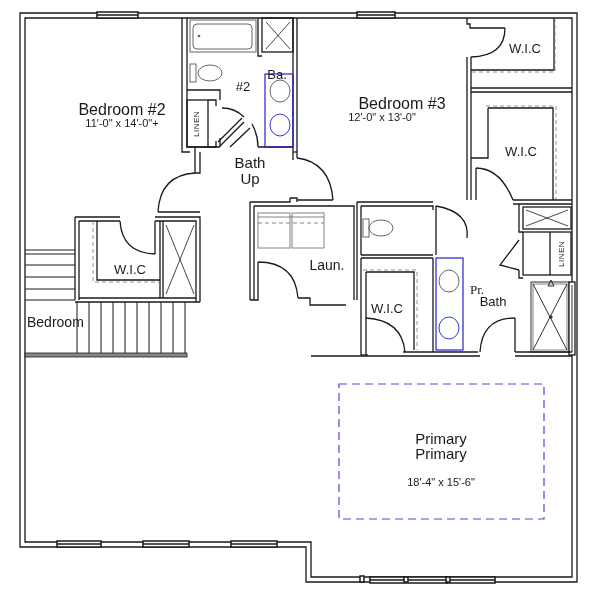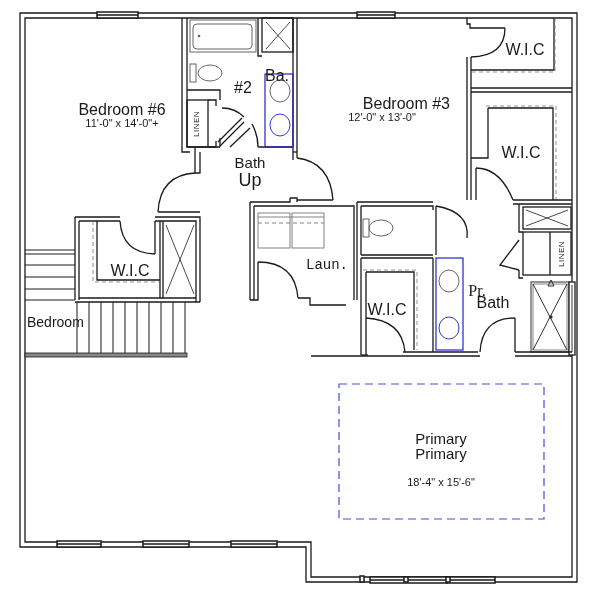--- a/index.html
+++ b/index.html
@@ -1,21 +1,21 @@
 <!DOCTYPE html>
 <html><head>
   <meta charset="utf-8">
   <style>
     html, body { margin: 0; padding: 0; background: #ffffff; }
     .canvas { position: relative; width: 600px; height: 600px; background: #ffffff; overflow: hidden; }
     svg { position: absolute; left: 0; top: 0; }
     .label { position: absolute; font-family: "Liberation Sans", sans-serif; color: #1a1a1a; text-align: center; line-height: 1; white-space: nowrap; }
     .room-name { font-size: 16px; }
     .room-dim { font-size: 11px; }
-    .small-name { font-size: 16px; }
+    .small-name { font-size: 13px; }
     .vert { font-size: 8px; transform: rotate(-90deg); letter-spacing: 0.5px; }
   </style>
 </head>
 <body>
 
 <div class="canvas">
   <svg width="600" height="600" viewBox="0 0 600 600">
     <g fill="none" stroke="#1a1a1a" stroke-width="1.3">
 
       <g>
@@ -252,41 +252,41 @@
         <line x1="185" y1="302" x2="185" y2="355"></line>
         <rect x="25" y="353" width="162" height="4" fill="#888888" stroke-width="0.8"></rect>
       </g>
 
       <g>
         <rect x="339" y="384" width="205" height="135" stroke="#4a4ae0" stroke-width="1.2" stroke-dasharray="8 5"></rect>
       </g>
     </g>
   </svg>
 
-  <div class="label room-name" style="left:62px; top:102px; width:120px;">Bedroom #6</div>
+  <div class="label room-name" style="left:62px; top:102px; width:120px;">Bedroom #2</div>
   <div class="label room-dim" style="left:62px; top:118px; width:120px;">11'-0" x 14'-0"+</div>
 
   <div class="label small-name" style="left:228px; top:68px; width:30px;margin-left:34px;">Ba.</div>
   <div class="label small-name" style="left:228px; top:80px; width:30px;">#2</div>
 
   <div class="label vert" style="left:180px; top:120px; width:34px;">LINEN</div>
 
   <div class="label room-name" style="left:230px; top:155px; width:40px; font-size:15px;">Bath</div>
-  <div class="label room-name" style="left:230px; top:171px; width:40px; font-size:18px;">Up</div>
-
-  <div class="label room-name" style="left:330px; top:96px; width:120px;text-align:right;">Bedroom #3</div>
+  <div class="label room-name" style="left:230px; top:171px; width:40px; font-size:15px;">Up</div>
+
+  <div class="label room-name" style="left:342px; top:96px; width:120px;">Bedroom #3</div>
   <div class="label room-dim" style="left:322px; top:112px; width:120px;">12'-0" x 13'-0"</div>
 
   <div class="label small-name" style="left:500px; top:42px; width:50px;">W.I.C</div>
   <div class="label small-name" style="left:496px; top:145px; width:50px;">W.I.C</div>
   <div class="label small-name" style="left:105px; top:263px; width:50px;">W.I.C</div>
 
   <div class="label room-name" style="left:27px; top:315px; width:46px; font-size:14px;">Bedroom</div>
 
-  <div class="label room-name" style="left:302px; top:258px; width:50px; font-size:14px;font-family:Liberation Mono, monospace;">Laun.</div>
+  <div class="label room-name" style="left:302px; top:258px; width:50px; font-size:14px;">Laun.</div>
 
   <div class="label small-name" style="left:364px; top:302px; width:46px;">W.I.C</div>
 
   <div class="label small-name" style="left:457px; top:283px; width:40px;font-family:Liberation Serif, serif;">Pr.</div>
   <div class="label small-name" style="left:473px; top:295px; width:40px;">Bath</div>
 
   <div class="label vert" style="left:545px; top:250px; width:34px;">LINEN</div>
 
   <div class="label room-name" style="left:391px; top:431px; width:100px; font-size:15px;">Primary</div>
   <div class="label room-name" style="left:391px; top:446px; width:100px; font-size:15px;">Primary</div>

